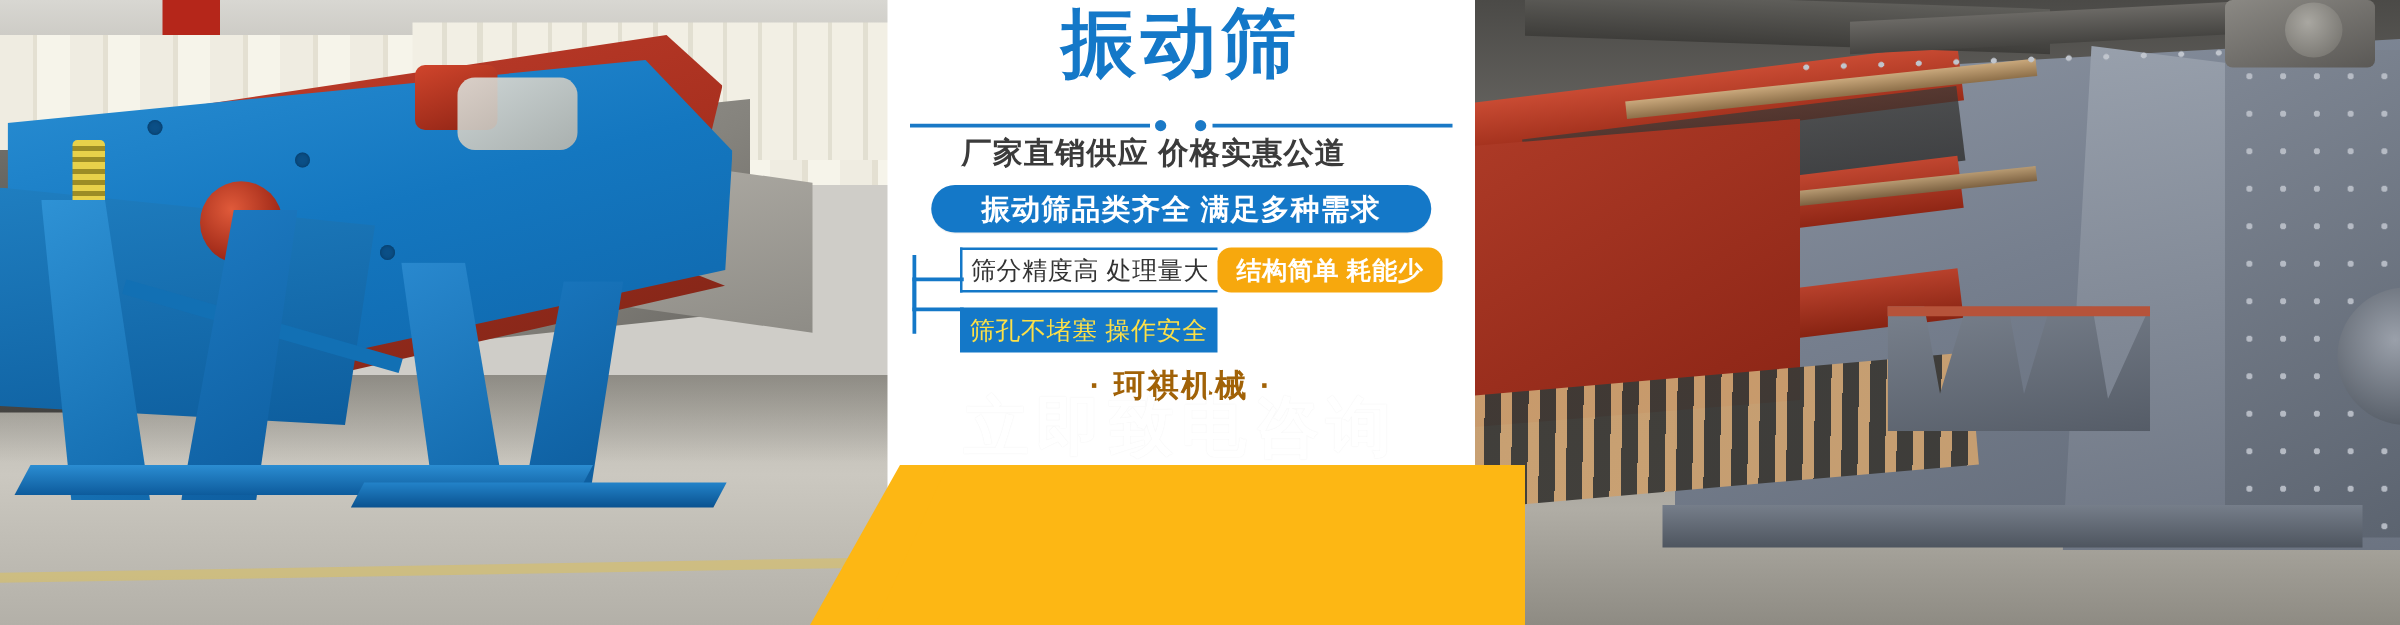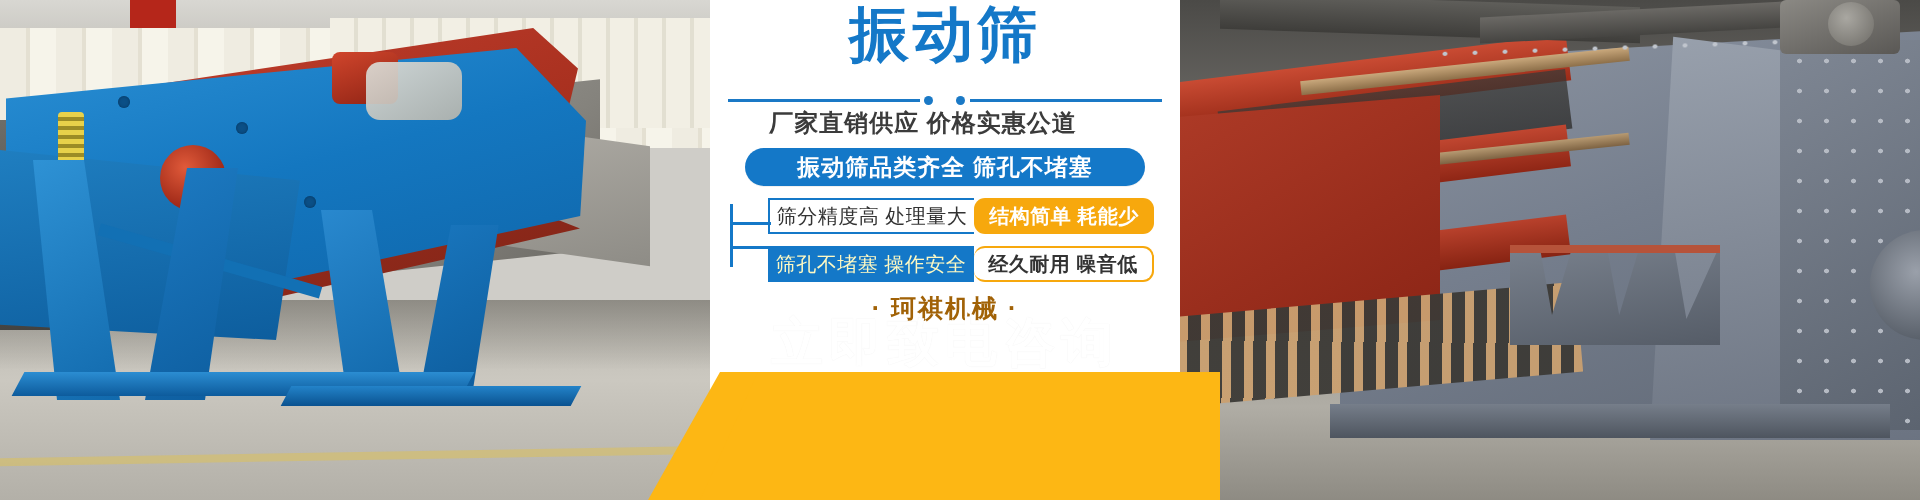--- a/index.html
+++ b/index.html
@@ -186,21 +186,21 @@
     display:flex;align-items:center;justify-content:center;
     font-size:20px;font-weight:bold;letter-spacing:.5px;border-radius:11px;
   }
   
   .row1{left:58px;top:198px;width:386px;}
   .row1 .cellA{width:206px;background:#ffffff;color:#333333;
     border:2px solid #1478c8;border-right:none;box-sizing:border-box;}
   .row1 .cellB{width:180px;background:#f7a80d;color:#ffffff;}
   
   .row2{left:58px;top:246px;width:386px;}
-  .row2 .cellA{width:206px;background:#1478c8;color:#fef9c3;}
+  .row2 .cellA{width:206px;background:#1478c8;color:#fde047;}
   .row2 .cellB{width:180px;background:#ffffff;color:#333333;
     border:2px solid #f7a80d;border-left:none;box-sizing:border-box;}
 
   
   .bracket{position:absolute;border-left:3px solid #1478c8;}
   .br1{left:-38px;top:6px;width:38px;height:42px;
     border-bottom:3px solid #1478c8;}
   .br2{left:-38px;top:-24px;width:38px;height:42px;
     border-top:3px solid #1478c8;}
   .bracketWrap{position:absolute;}
@@ -300,36 +300,35 @@
 
     <div class="divider">
       <span class="ln l"></span>
       <span class="dot d1"></span>
       <span class="dot d2"></span>
       <span class="ln r"></span>
     </div>
 
     <div class="subtitle">厂家直销供应  价格实惠公道</div>
 
-    <div class="pill">振动筛品类齐全  筛孔不堵塞</div>
+    <div class="pill">振动筛品类齐全  满足多种需求</div>
 
     <div class="featrow row1">
       <div class="bracketWrap">
         <span class="bracket br1"></span>
       </div>
       <div class="cellA">筛分精度高  处理量大</div>
       <div class="cellB">结构简单  耗能少</div>
     </div>
 
     <div class="featrow row2">
       <div class="bracketWrap">
         <span class="bracket br2"></span>
       </div>
       <div class="cellA">筛孔不堵塞  操作安全</div>
-      <div class="cellB">经久耐用  噪音低</div>
     </div>
 
     <div class="brand">· 珂祺机械 ·</div>
   </div>
 
   <div class="cta-band-l"></div>
   <div class="cta-band"></div>
   <div class="cta-text">立即致电咨询</div>
 
 </div>

